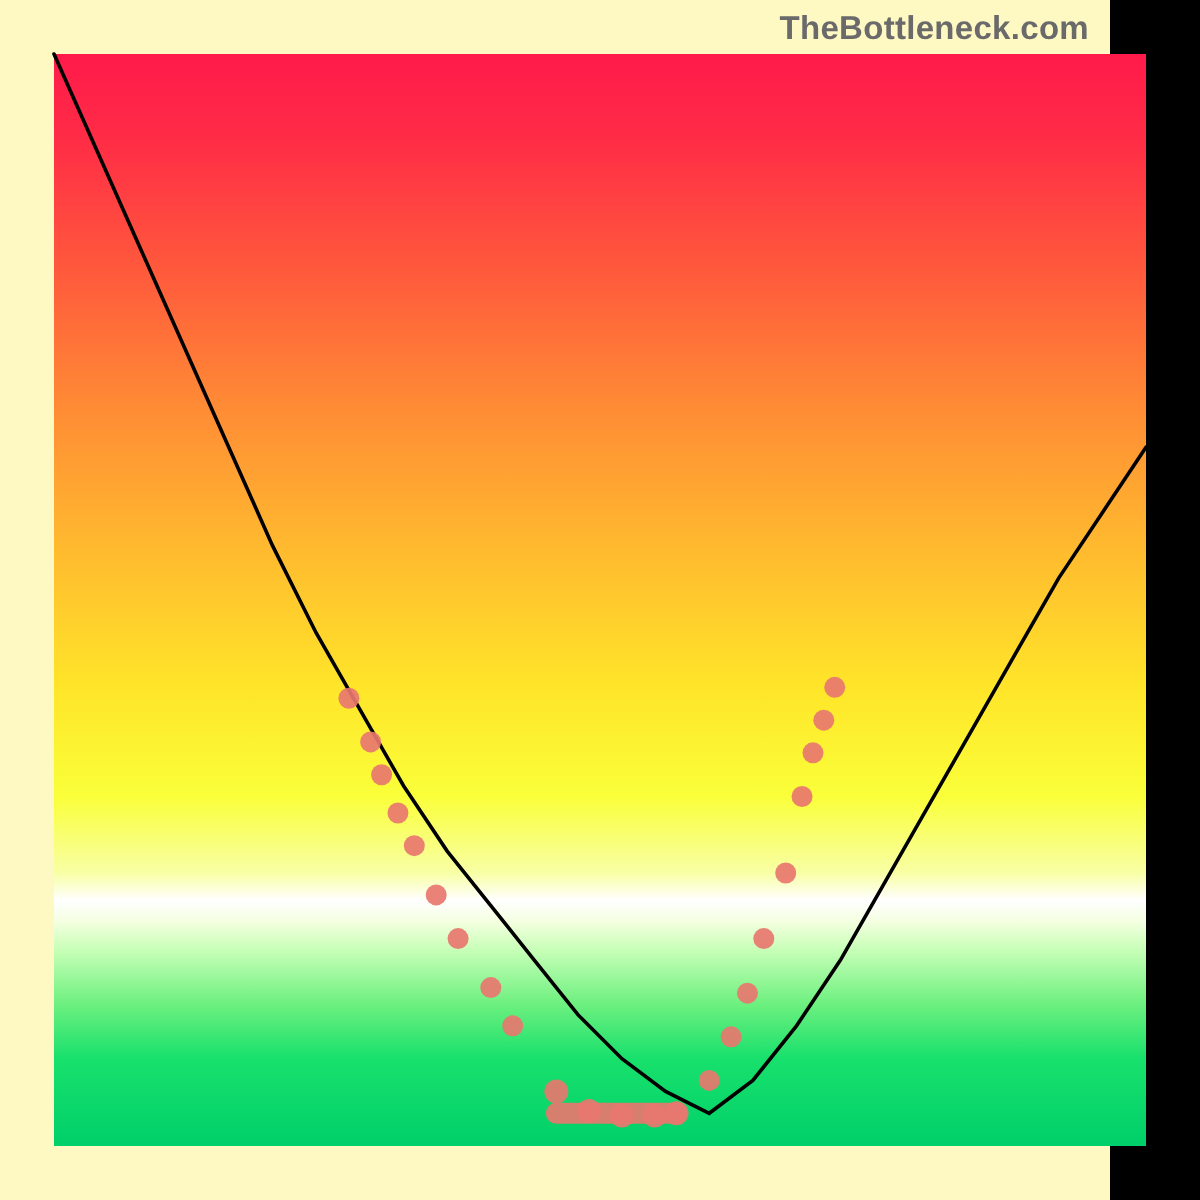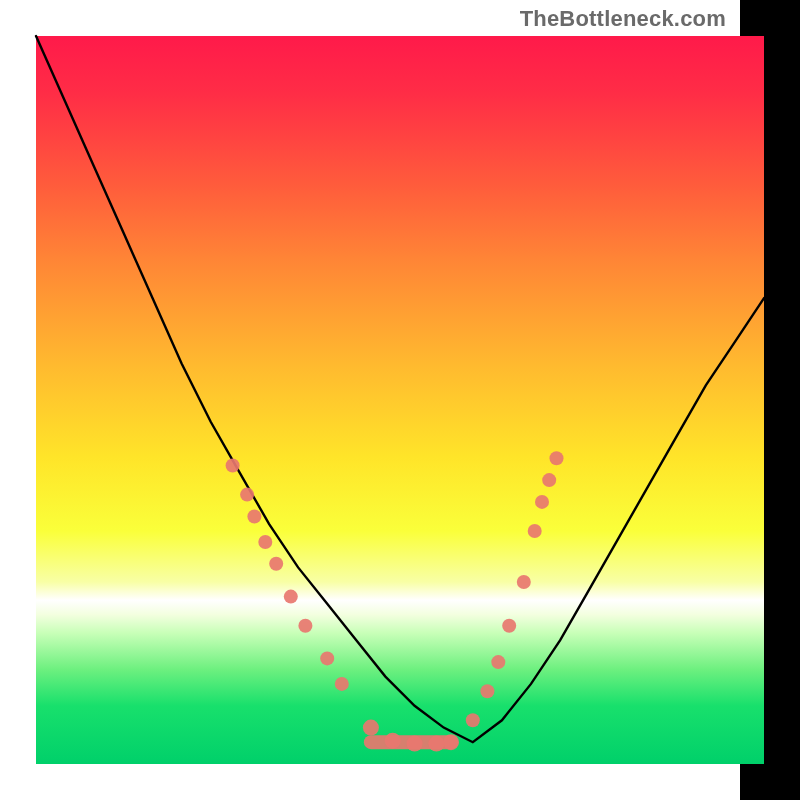--- a/index.html
+++ b/index.html
@@ -9,21 +9,21 @@
     height: 800px;
     background: #000;
     overflow: hidden;
   }
   .frame {
     position: absolute;
     left: 0;
     top: 0;
     width: 740px;
     height: 800px;
-    background: #ffffff;
+    background: #fef9c3;
   }
   .plot-area {
     position: absolute;
     left: 36px;
     top: 36px;
     width: 728px;
     height: 728px;
     background: linear-gradient(
       to bottom,
       #ff1a4a 0%,

